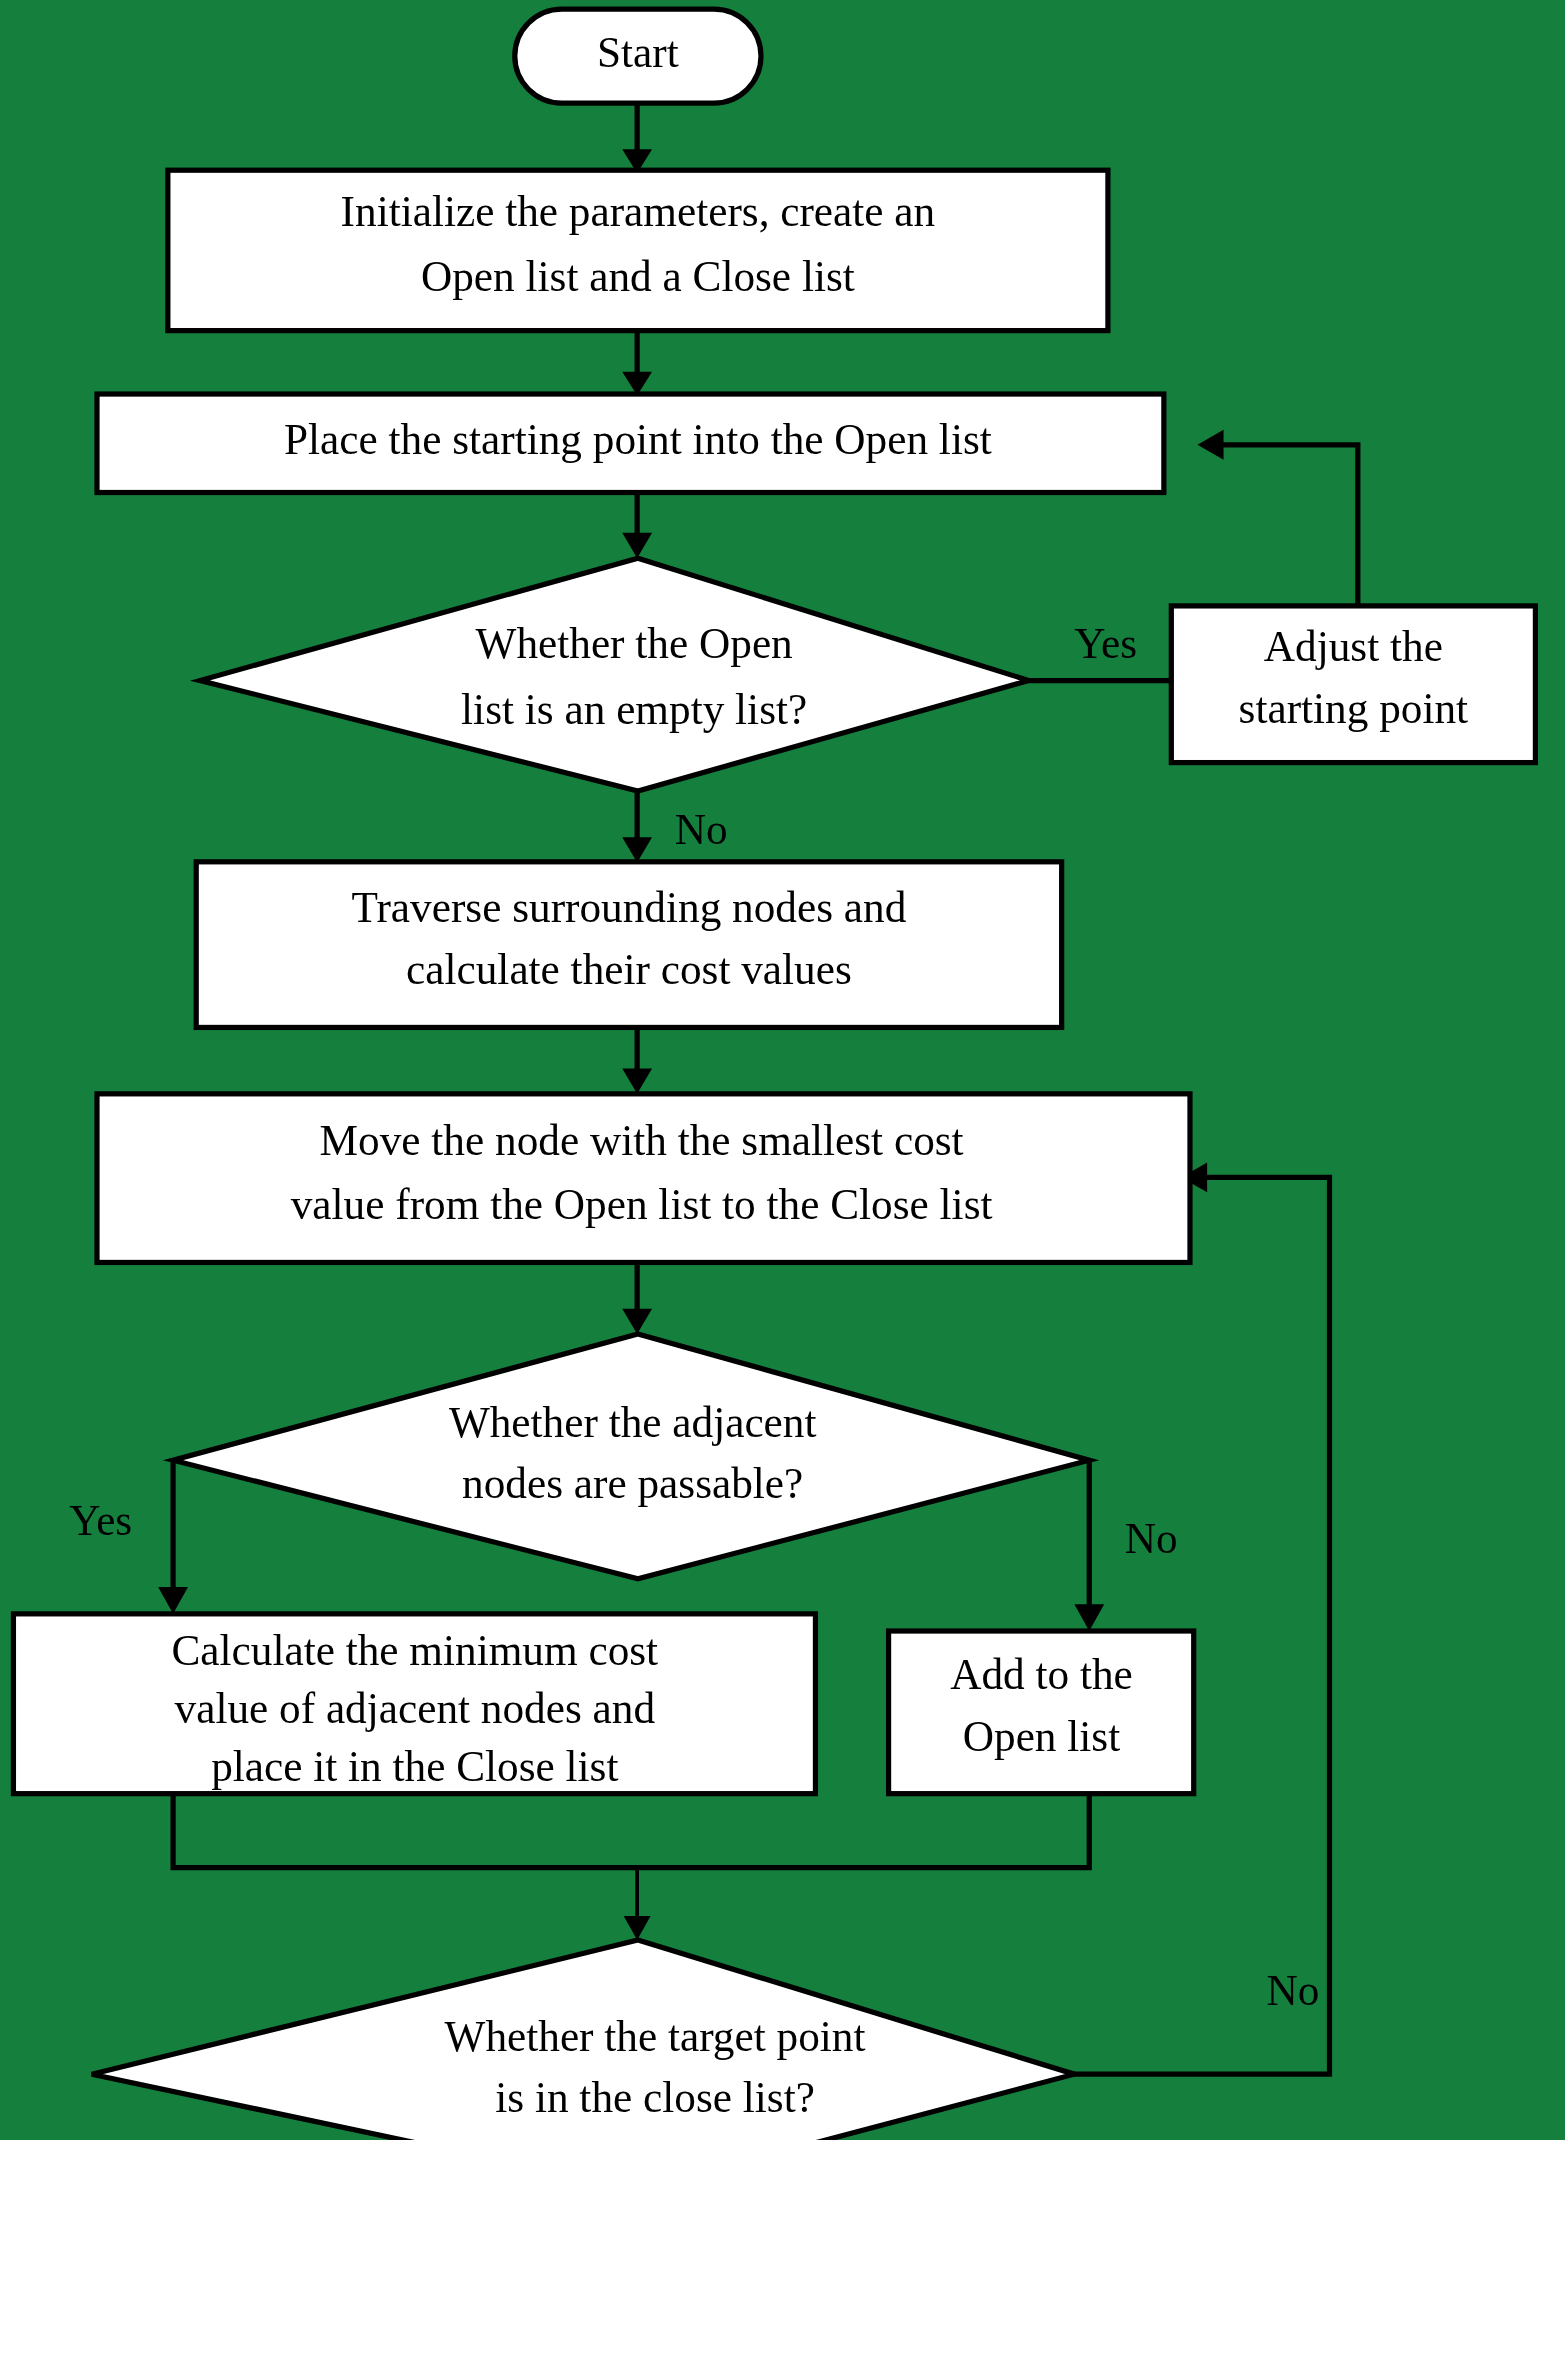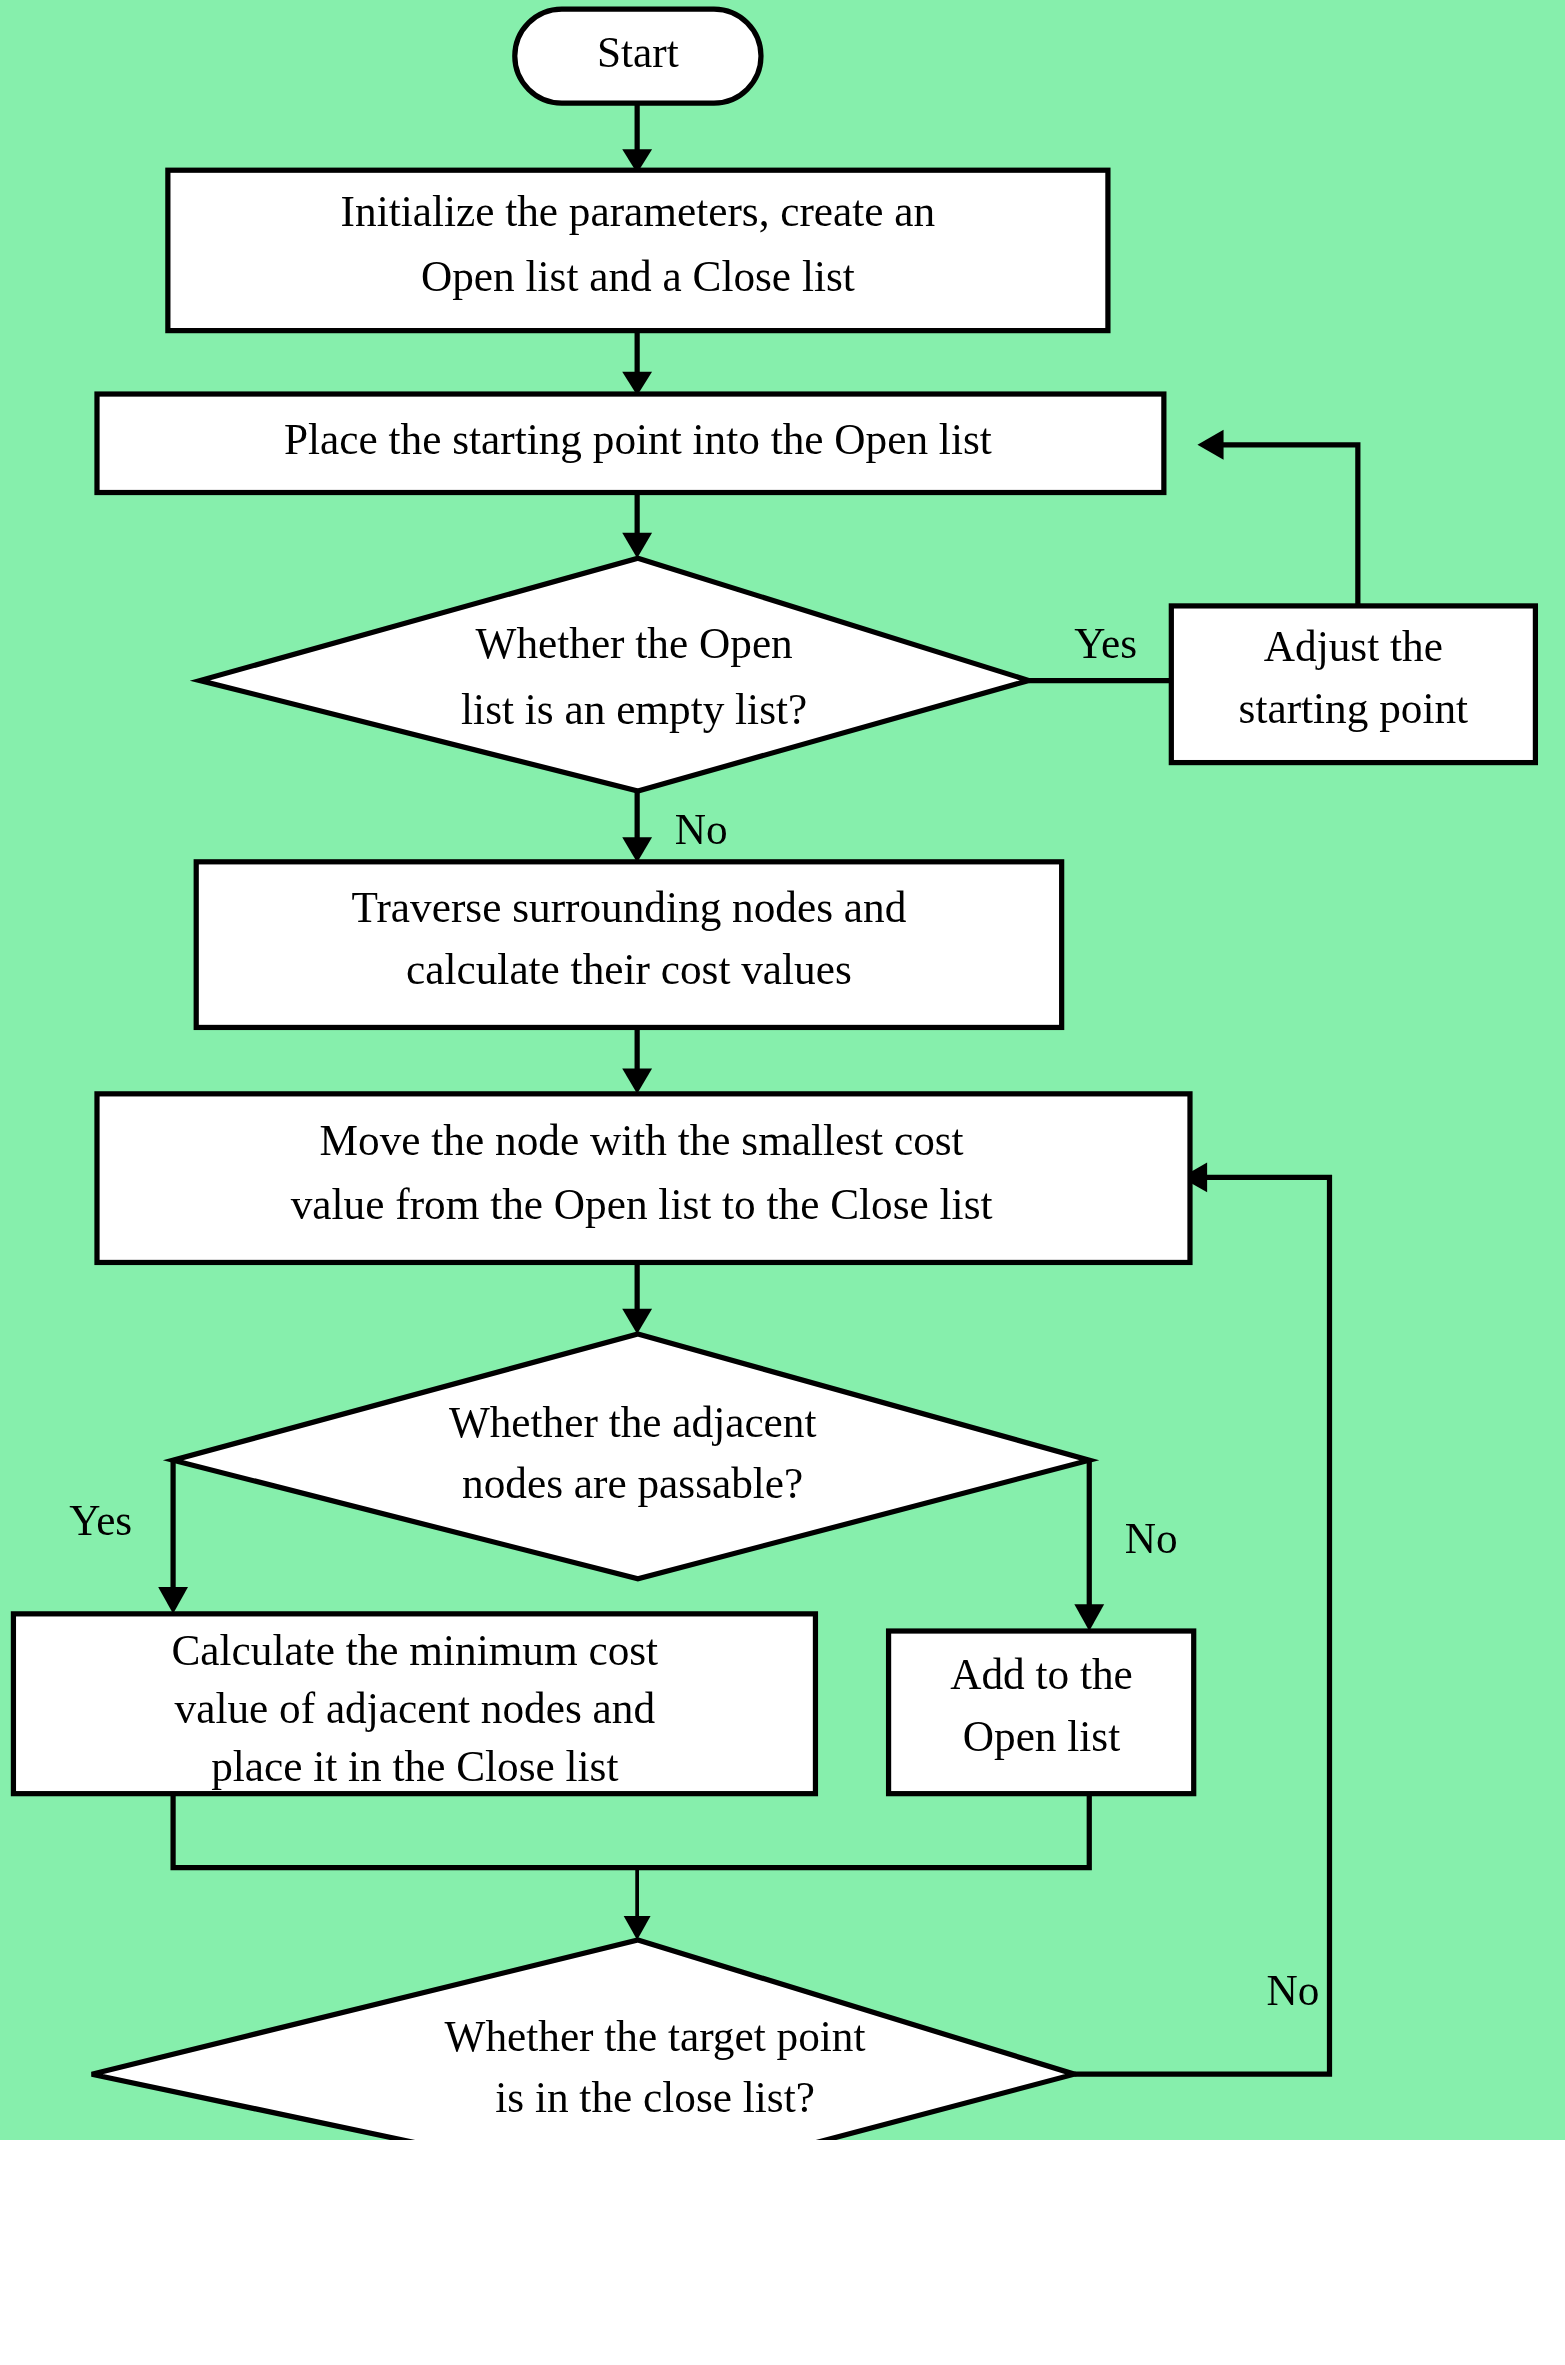--- a/index.html
+++ b/index.html
@@ -4,21 +4,21 @@
 <style>
   html, body {
     margin: 0;
     padding: 0;
     background: #ffffff;
   }
   #sheet {
     position: relative;
     width: 1566px;
     height: 2140px;
-    background: #86efac;
+    background: #15803d;
     overflow: hidden;
   }
   svg#flow {
     display: block;
     width: 1566px;
     height: 2366px;
   }
   .shape {
     fill: #ffffff;
     stroke: #000000;

